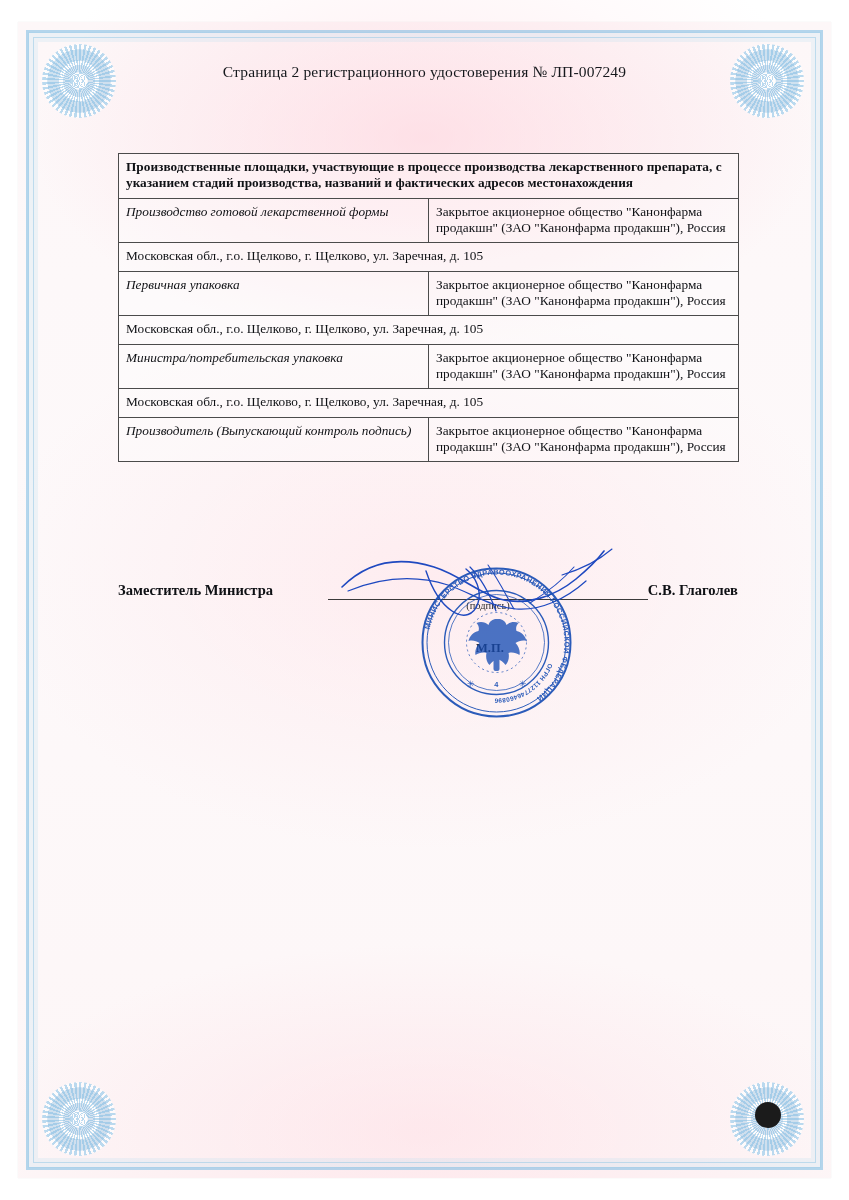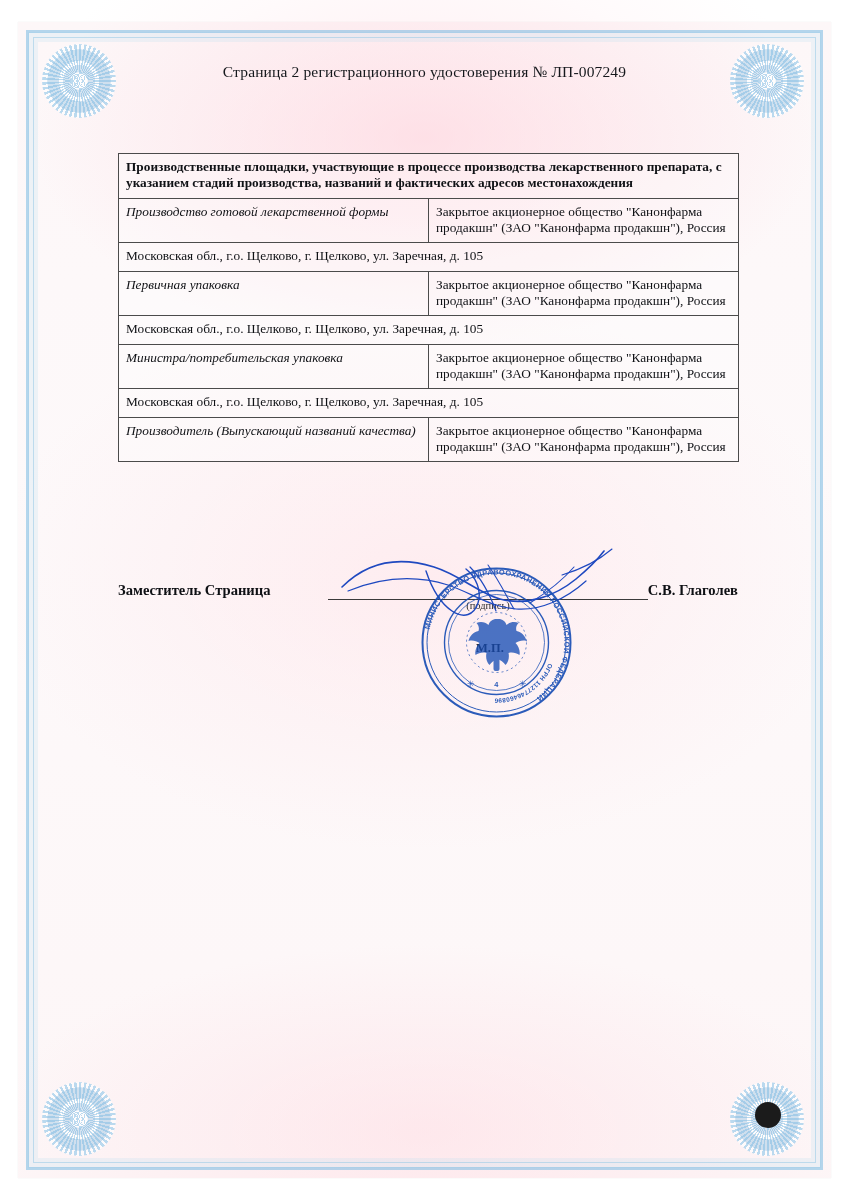--- a/index.html
+++ b/index.html
@@ -269,29 +269,29 @@
 
         <tr>
           <td class="stage">Министра/потребительская упаковка</td>
           <td>Закрытое акционерное общество "Канонфарма продакшн" (ЗАО "Канонфарма продакшн"), Россия</td>
         </tr>
         <tr>
           <td class="addr" colspan="2">Московская обл., г.о. Щелково, г. Щелково, ул. Заречная, д. 105</td>
         </tr>
 
         <tr>
-          <td class="stage">Производитель (Выпускающий названий качества)</td>
+          <td class="stage">Производитель (Выпускающий контроль подпись)</td>
           <td>Закрытое акционерное общество "Канонфарма продакшн" (ЗАО "Канонфарма продакшн"), Россия</td>
         </tr>
       </tbody>
     </table>
   </div>
 
   <div class="sign-row">
-    <div class="sign-title">Заместитель Страница</div>
+    <div class="sign-title">Заместитель Министра</div>
     <div class="sign-line"></div>
     <div class="sign-caption">(подпись)</div>
     <div class="sign-name">С.В. Глаголев</div>
   </div>
 
   <div class="mp">М.П.</div>
 
   <svg class="signature" viewBox="0 0 330 90">
     <g fill="none" stroke="#1f49c0" stroke-width="1.6" stroke-linecap="round">
       <path d="M12,42 C40,14 72,12 104,22 C130,30 148,48 170,54 C196,61 224,52 246,34 C258,24 268,14 274,6"></path>

